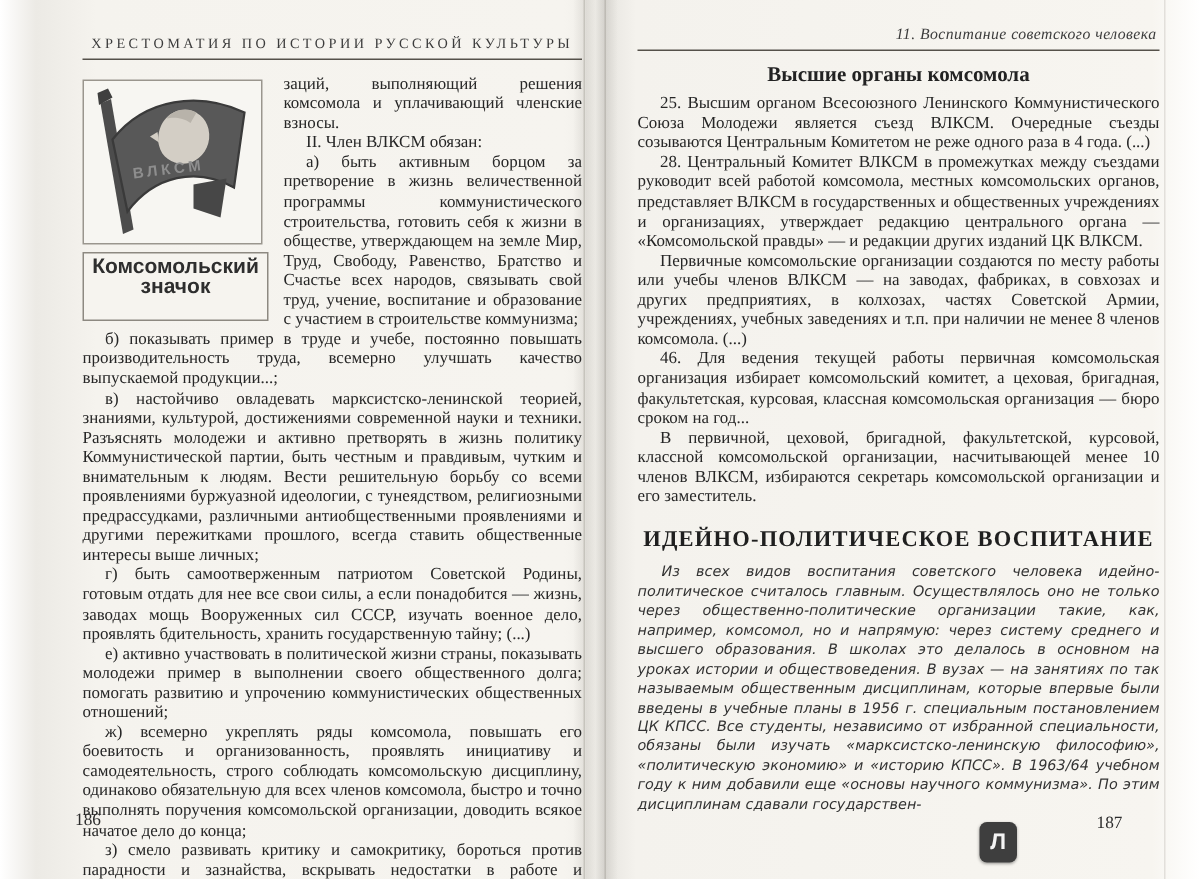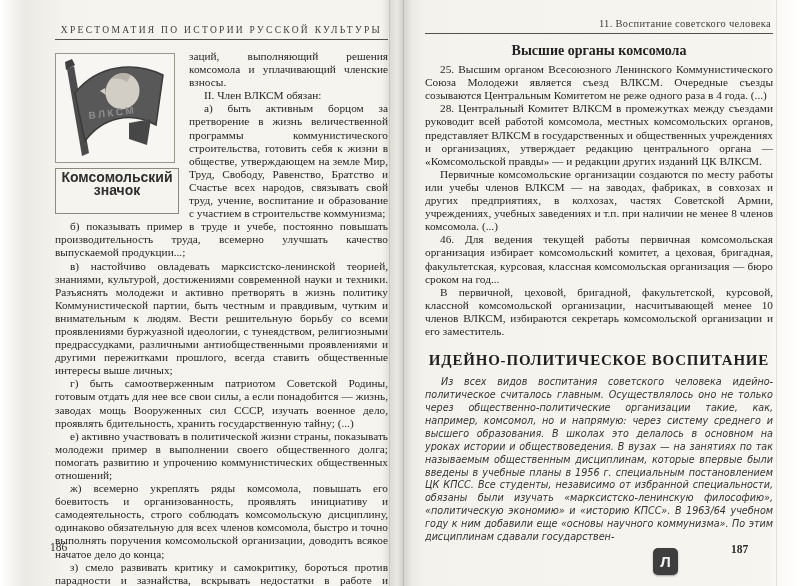--- a/index.html
+++ b/index.html
@@ -20,21 +20,21 @@
 
   
   .page{position:absolute;top:0;height:586px;color:#242424;}
   .page-left{left:55px;width:333px;}
   .page-right{left:425px;width:348px;}
 
   .running-header{
     font-size:9.5px;letter-spacing:2.3px;color:#3c3c3c;
     text-align:center;padding-top:25px;white-space:nowrap;
   }
-  .running-header.right{text-align:right;letter-spacing:0.3px;font-size:10.5px;padding-top:18px;padding-right:2px;}
+  .running-header.right{text-align:right;font-style:italic;letter-spacing:0.3px;font-size:10.5px;padding-top:18px;padding-right:2px;}
   .header-rule{border:none;border-top:1px solid #55514a;margin:4px 0 0 0;}
 
   .body-text{margin-top:10px;font-size:11.3px;line-height:13.1px;text-align:justify;color:#262626;}
   .body-text p{margin:0;text-indent:15px;}
   .body-text p.cont{text-indent:0;}
 
   
   .figure{float:left;width:124px;margin:3px 10px 2px 0;}
   .figure-img{
     width:120px;height:110px;border:1.5px solid #9a968e;background:#f7f6f2;
@@ -56,21 +56,21 @@
     margin:16px 0 9px 0;color:#1f1f1f;
   }
   .commentary{
     font-family:"DejaVu Sans", sans-serif;font-style:italic;
     font-size:9.6px;line-height:12.9px;text-align:justify;color:#333;
   }
   .commentary p{margin:0;text-indent:16px;}
 
   .page-number{position:absolute;font-size:11.5px;color:#2c2c2c;}
   .pn-left{left:50px;top:541px;}
-  .pn-right{left:731px;top:543px;font-weight:bold;}
+  .pn-right{left:731px;top:543px;}
 
   .watermark{
     position:absolute;left:653px;top:548px;width:25px;height:27px;
     background:#3e3e3e;border-radius:5px;
     display:flex;align-items:center;justify-content:center;
     font-family:"Liberation Sans", sans-serif;font-weight:bold;font-size:15px;color:#f4f4f4;
     box-shadow:0 1px 2px rgba(0,0,0,0.35);
   }
 </style>
 </head>

